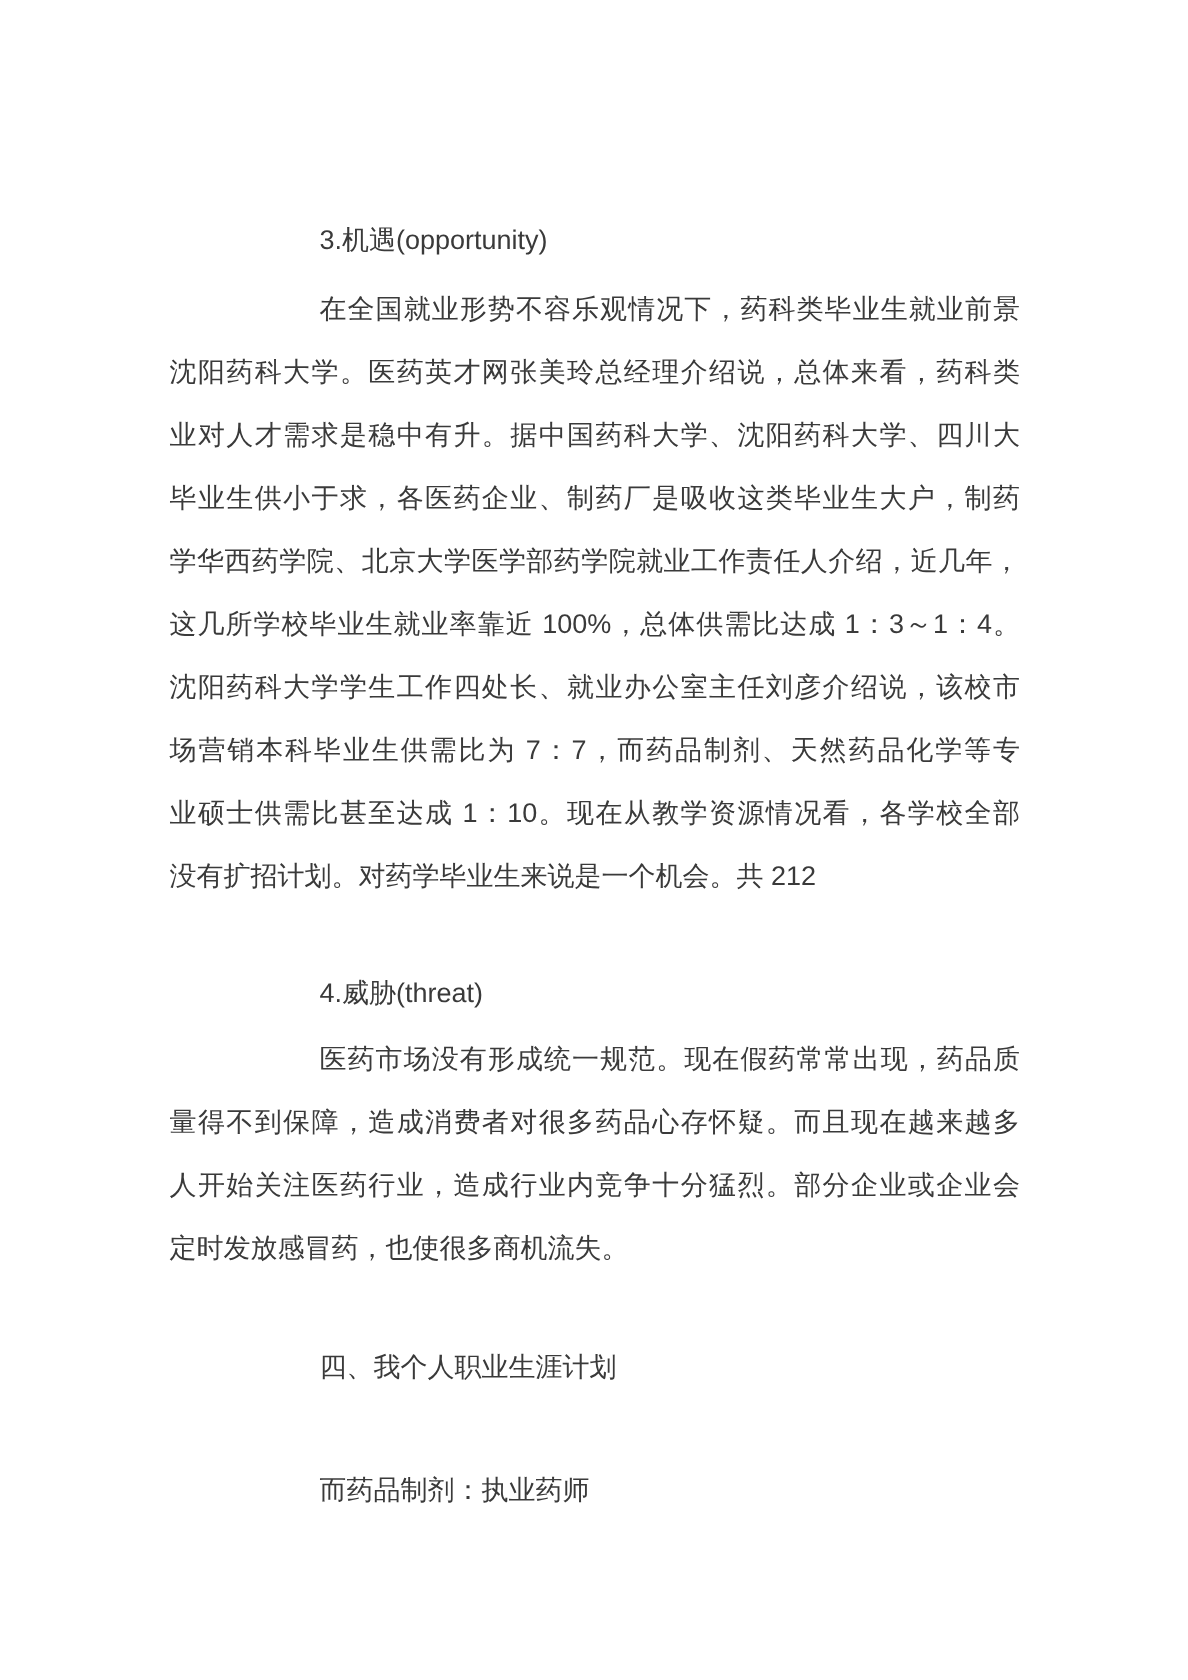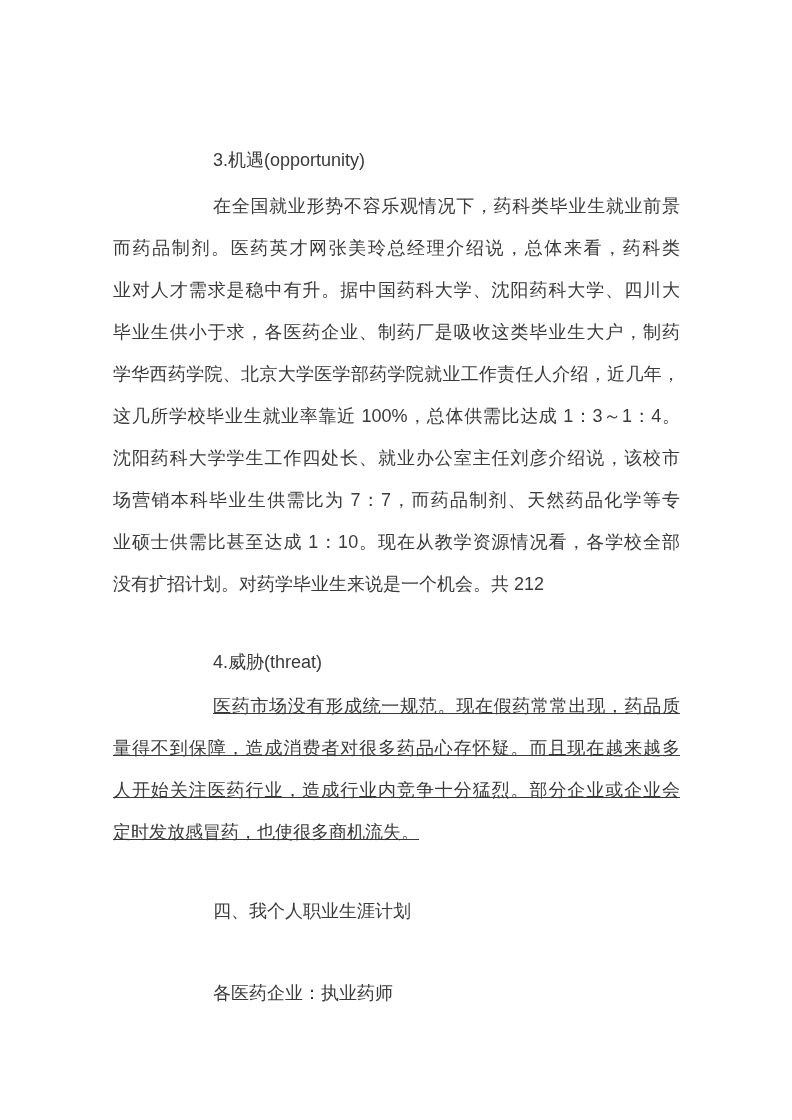--- a/index.html
+++ b/index.html
@@ -42,35 +42,35 @@
   }
   .line.first {
     padding-left: 100px;
   }
   .line.last {
     text-align: right;
     text-align-last: left;
   }
   .para-opportunity { margin-top: 4px; }
   .heading-threat   { margin-top: 36px; }
-  .para-threat      { margin-top: 2px; text-decoration: underline; }
+  .para-threat      { margin-top: 2px; }
   .heading-plan     { margin-top: 37px; }
   .heading-goal     { margin-top: 40px; }
 </style>
 </head>
 <body>
 
 <div class="page">
   <div class="content">
 
     <h3 class="heading heading-opportunity">3.机遇(opportunity)</h3>
 
     <div class="para para-opportunity">
       <div class="line first">在全国就业形势不容乐观情况下，药科类毕业生就业前景</div>
-      <div class="line">而药品制剂。医药英才网张美玲总经理介绍说，总体来看，药科类</div>
+      <div class="line">沈阳药科大学。医药英才网张美玲总经理介绍说，总体来看，药科类</div>
       <div class="line">业对人才需求是稳中有升。据中国药科大学、沈阳药科大学、四川大</div>
       <div class="line">毕业生供小于求，各医药企业、制药厂是吸收这类毕业生大户，制药</div>
       <div class="line">学华西药学院、北京大学医学部药学院就业工作责任人介绍，近几年，</div>
       <div class="line">这几所学校毕业生就业率靠近 100%，总体供需比达成 1：3～1：4。</div>
       <div class="line">沈阳药科大学学生工作四处长、就业办公室主任刘彦介绍说，该校市</div>
       <div class="line">场营销本科毕业生供需比为 7：7，而药品制剂、天然药品化学等专</div>
       <div class="line">业硕士供需比甚至达成 1：10。现在从教学资源情况看，各学校全部</div>
       <div class="line last">没有扩招计划。对药学毕业生来说是一个机会。共 212</div>
     </div>
 
@@ -78,16 +78,16 @@
 
     <div class="para para-threat">
       <div class="line first">医药市场没有形成统一规范。现在假药常常出现，药品质</div>
       <div class="line">量得不到保障，造成消费者对很多药品心存怀疑。而且现在越来越多</div>
       <div class="line">人开始关注医药行业，造成行业内竞争十分猛烈。部分企业或企业会</div>
       <div class="line last">定时发放感冒药，也使很多商机流失。</div>
     </div>
 
     <h3 class="heading heading-plan">四、我个人职业生涯计划</h3>
 
-    <h3 class="heading heading-goal">各医药企业：执业药师</h3>
+    <h3 class="heading heading-goal">而药品制剂：执业药师</h3>
 
   </div>
 </div>
 
 </body></html>

